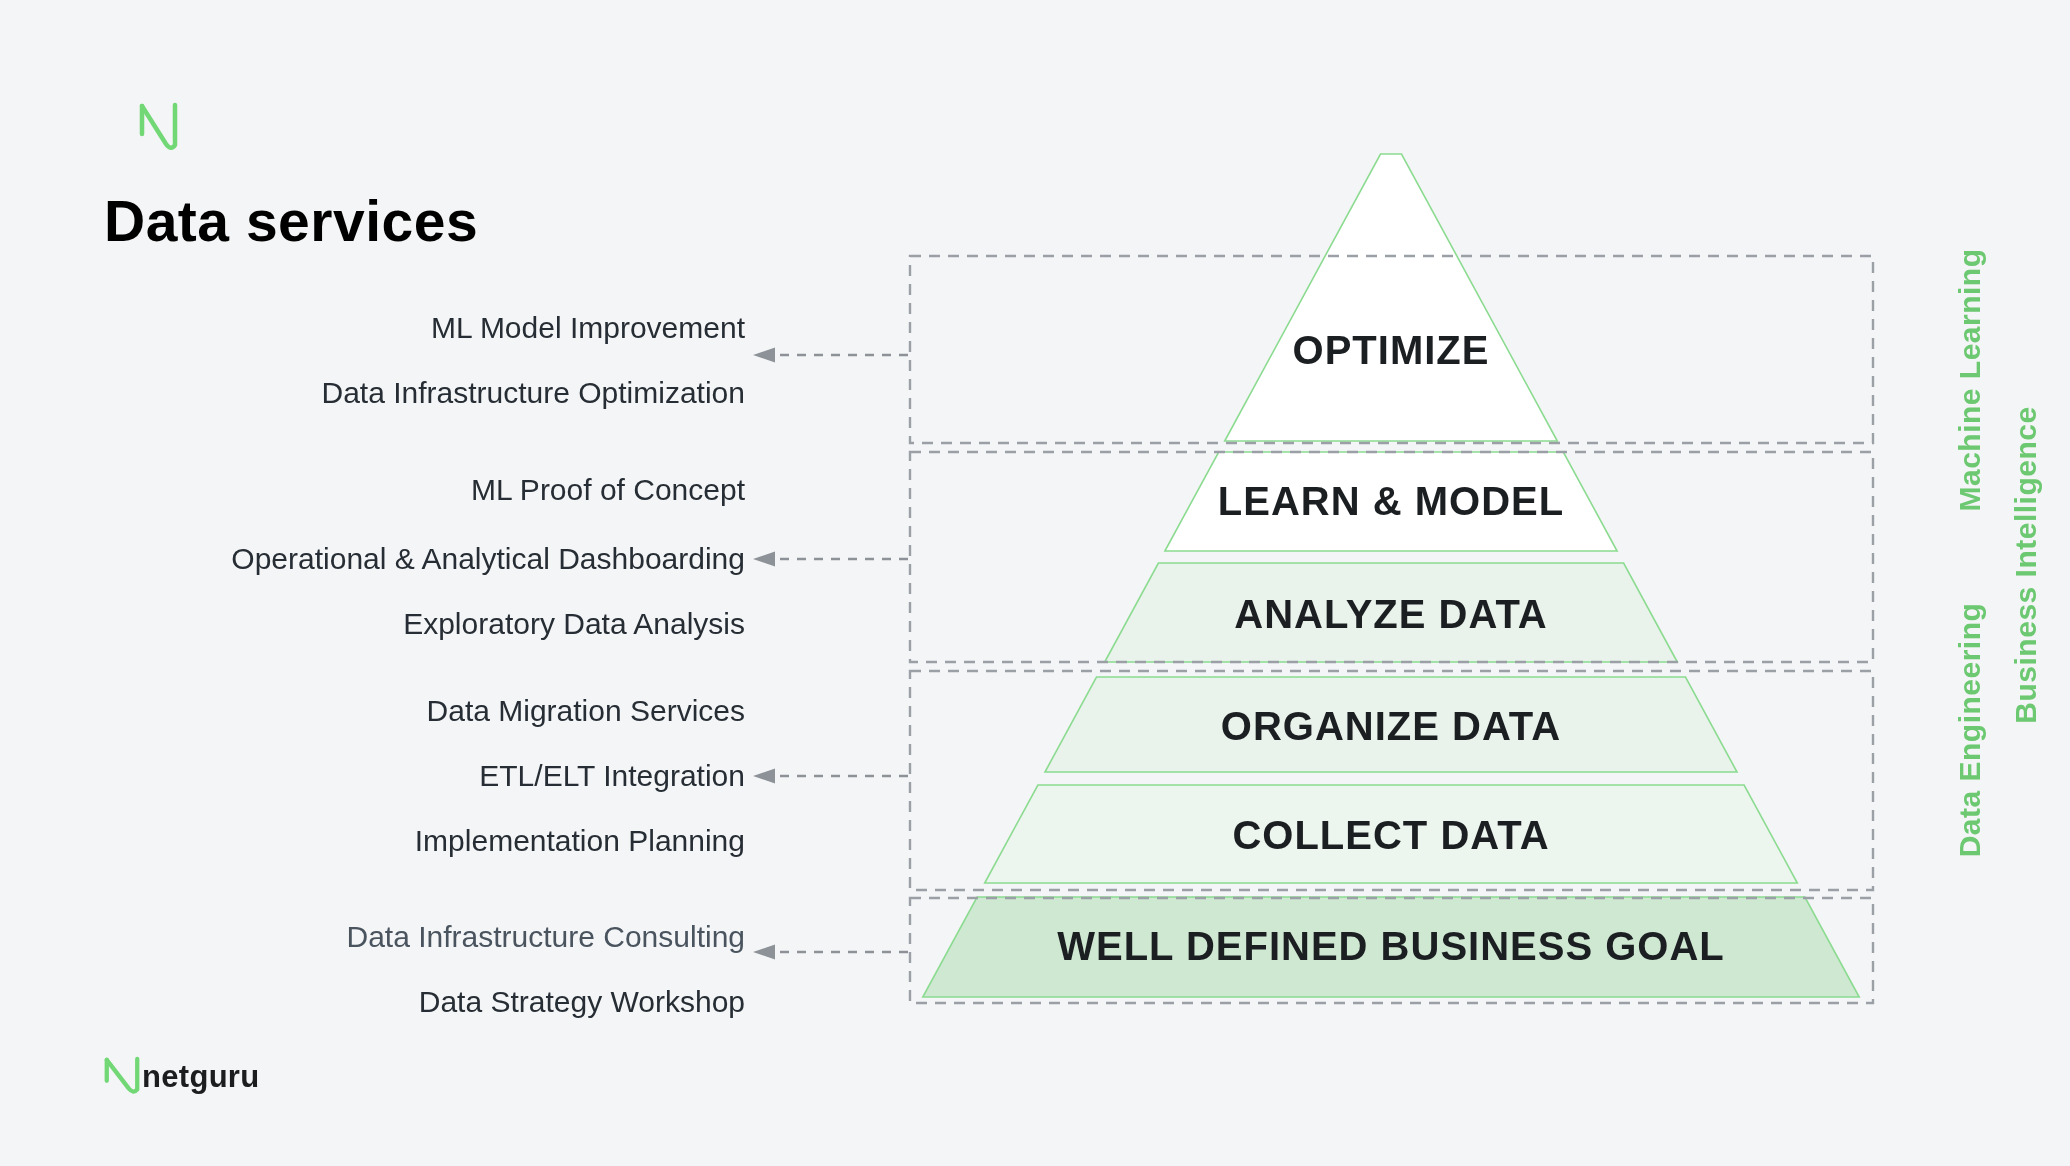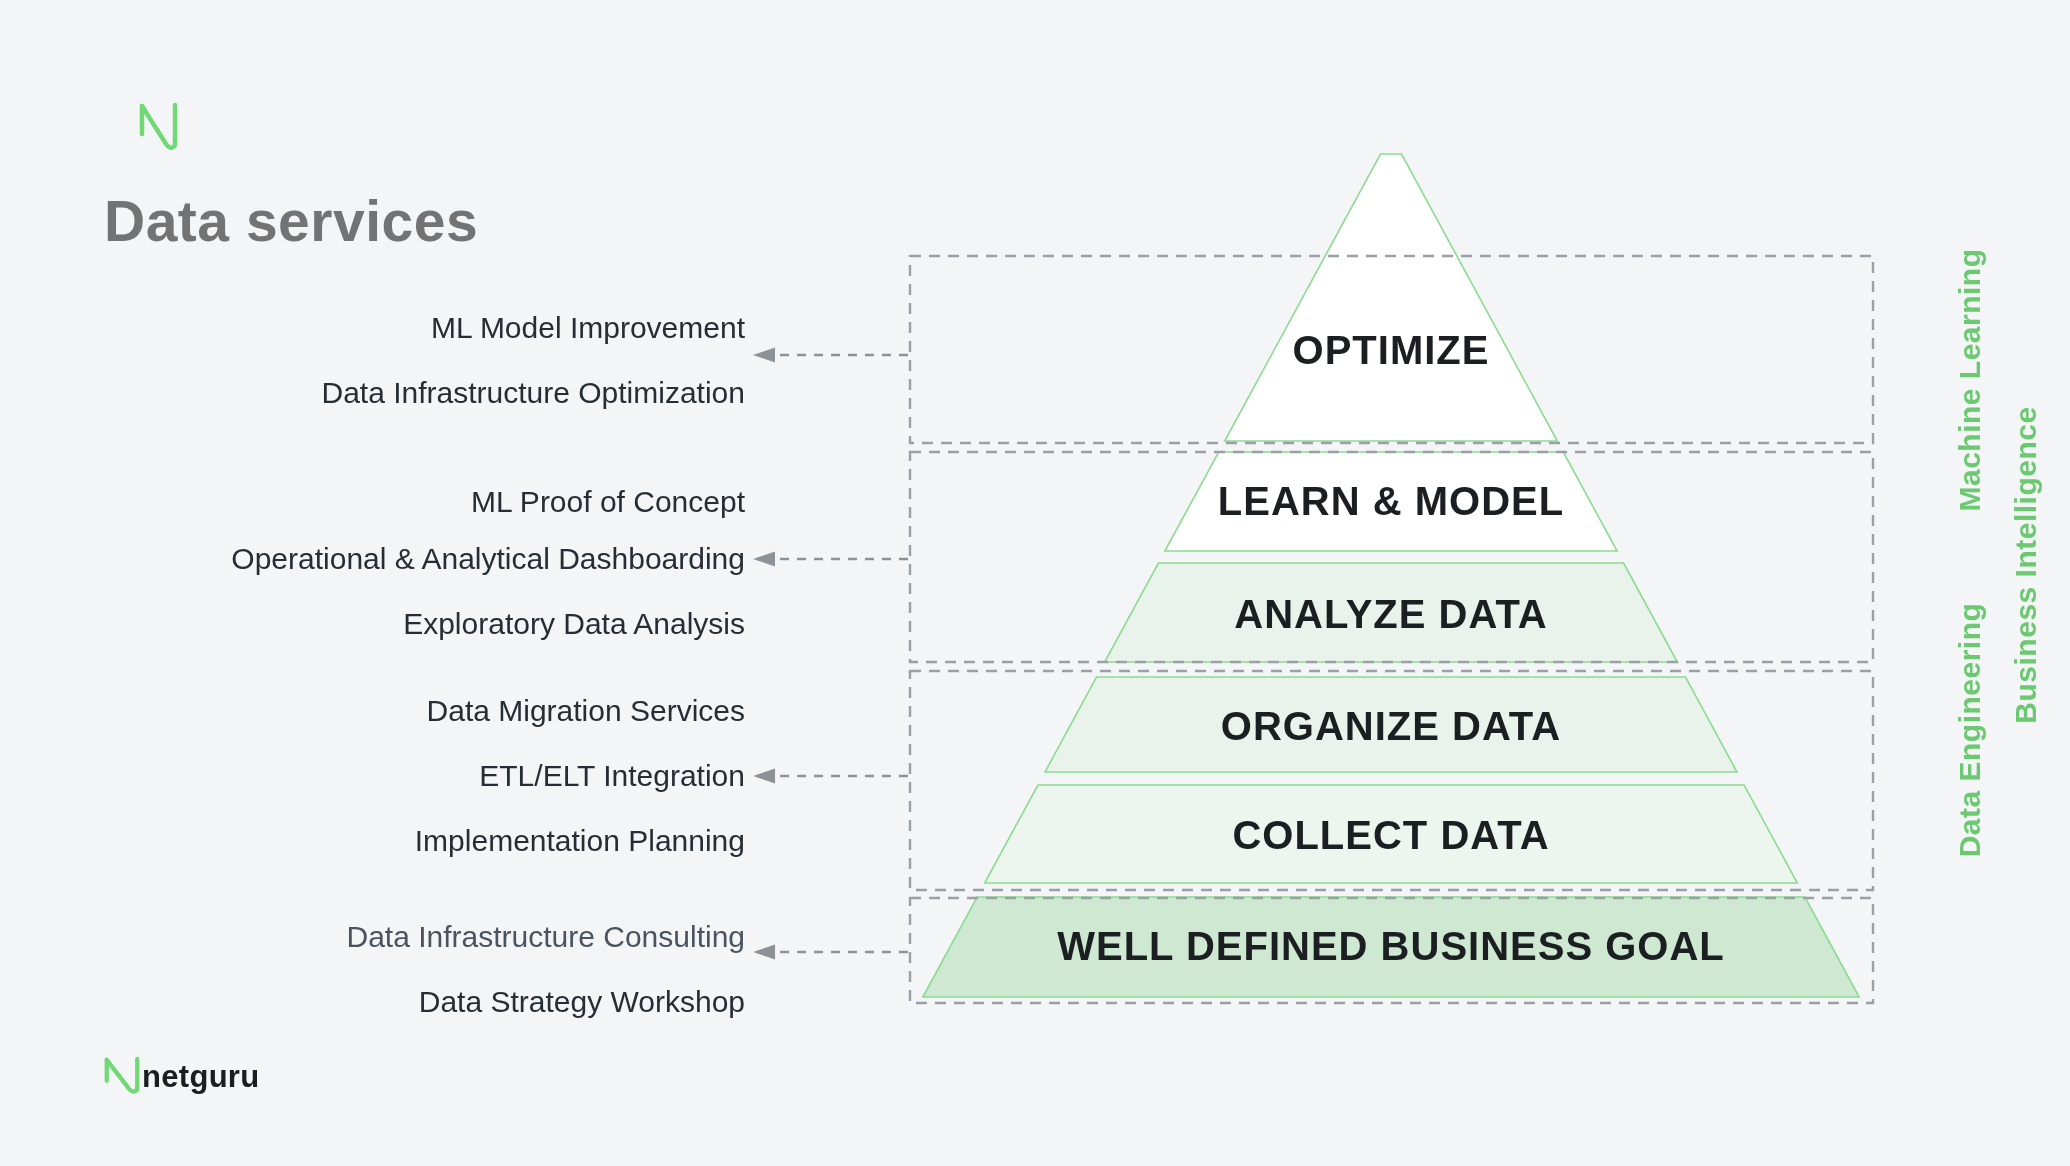--- a/index.html
+++ b/index.html
@@ -6,21 +6,21 @@
   body{background:#e9eaec;}
   .canvas{
     position:relative;
     width:2070px;height:1166px;
     background:#f4f5f6;
     font-family:"Liberation Sans","DejaVu Sans",sans-serif;
     overflow:hidden;
   }
   .page-title{
     position:absolute;left:104px;top:188px;
-    font-size:57px;font-weight:700;color:#737373;letter-spacing:0.5px;
+    font-size:57px;font-weight:700;color:#000000;letter-spacing:0.5px;
     margin:0;
   }
   .logo-top{position:absolute;left:137px;top:101px;}
   .logo-bottom{position:absolute;left:102px;top:1056px;display:flex;align-items:center;}
   .wordmark{font-size:31px;font-weight:700;color:#1b1d1f;letter-spacing:0.3px;}
 
   .svc{
     position:absolute;right:1325px;height:44px;line-height:44px;
     white-space:nowrap;font-size:30px;color:#262d34;text-align:right;
   }
@@ -46,21 +46,21 @@
   <svg class="logo-top" width="42" height="54" viewBox="0 0 42 54">
     <path d="M5,5 V33" fill="none" stroke="#72d876" stroke-width="4.5" stroke-linecap="round"></path>
     <path d="M5,5 L29,43 Q34,50 38,44 L38,4" fill="none" stroke="#72d876" stroke-width="4.5" stroke-linecap="round" stroke-linejoin="round"></path>
   </svg>
 
   <h1 class="page-title">Data services</h1>
 
   <div class="svc" style="top:371px">Data Infrastructure Optimization</div>
   <div class="svc" style="top:306px">ML Model Improvement</div>
 
-  <div class="svc" style="top:480px">ML Proof of Concept</div>
+  <div class="svc" style="top:468px">ML Proof of Concept</div>
   <div class="svc" style="top:537px">Operational &amp; Analytical Dashboarding</div>
   <div class="svc" style="top:602px">Exploratory Data Analysis</div>
 
   <div class="svc" style="top:689px">Data Migration Services</div>
   <div class="svc" style="top:754px">ETL/ELT Integration</div>
   <div class="svc" style="top:819px">Implementation Planning</div>
 
   <div class="svc muted" style="top:915px">Data Infrastructure Consulting</div>
   <div class="svc" style="top:980px">Data Strategy Workshop</div>
 

